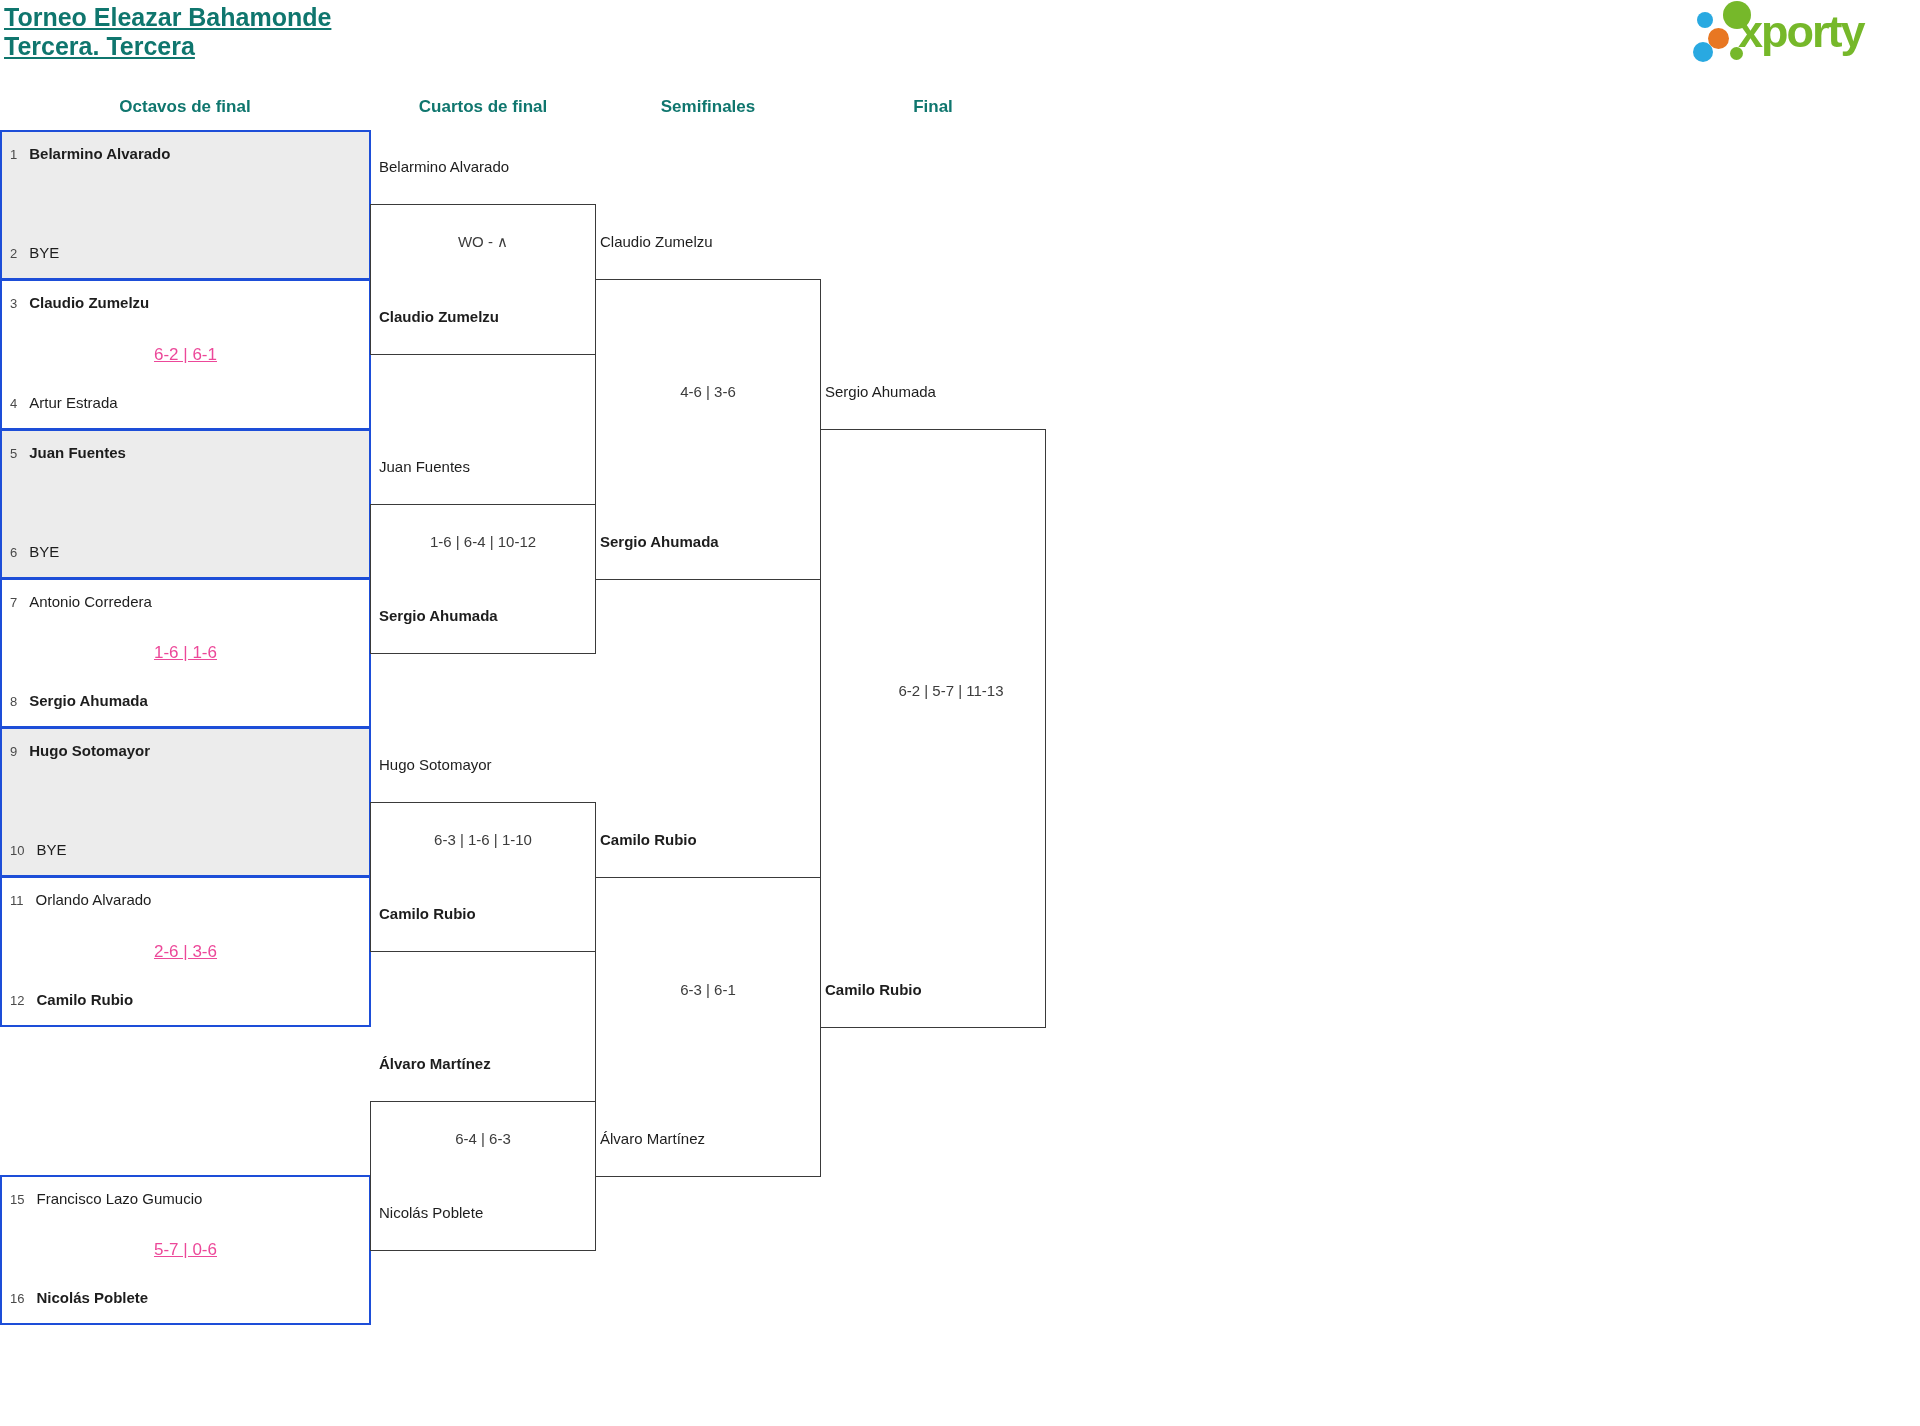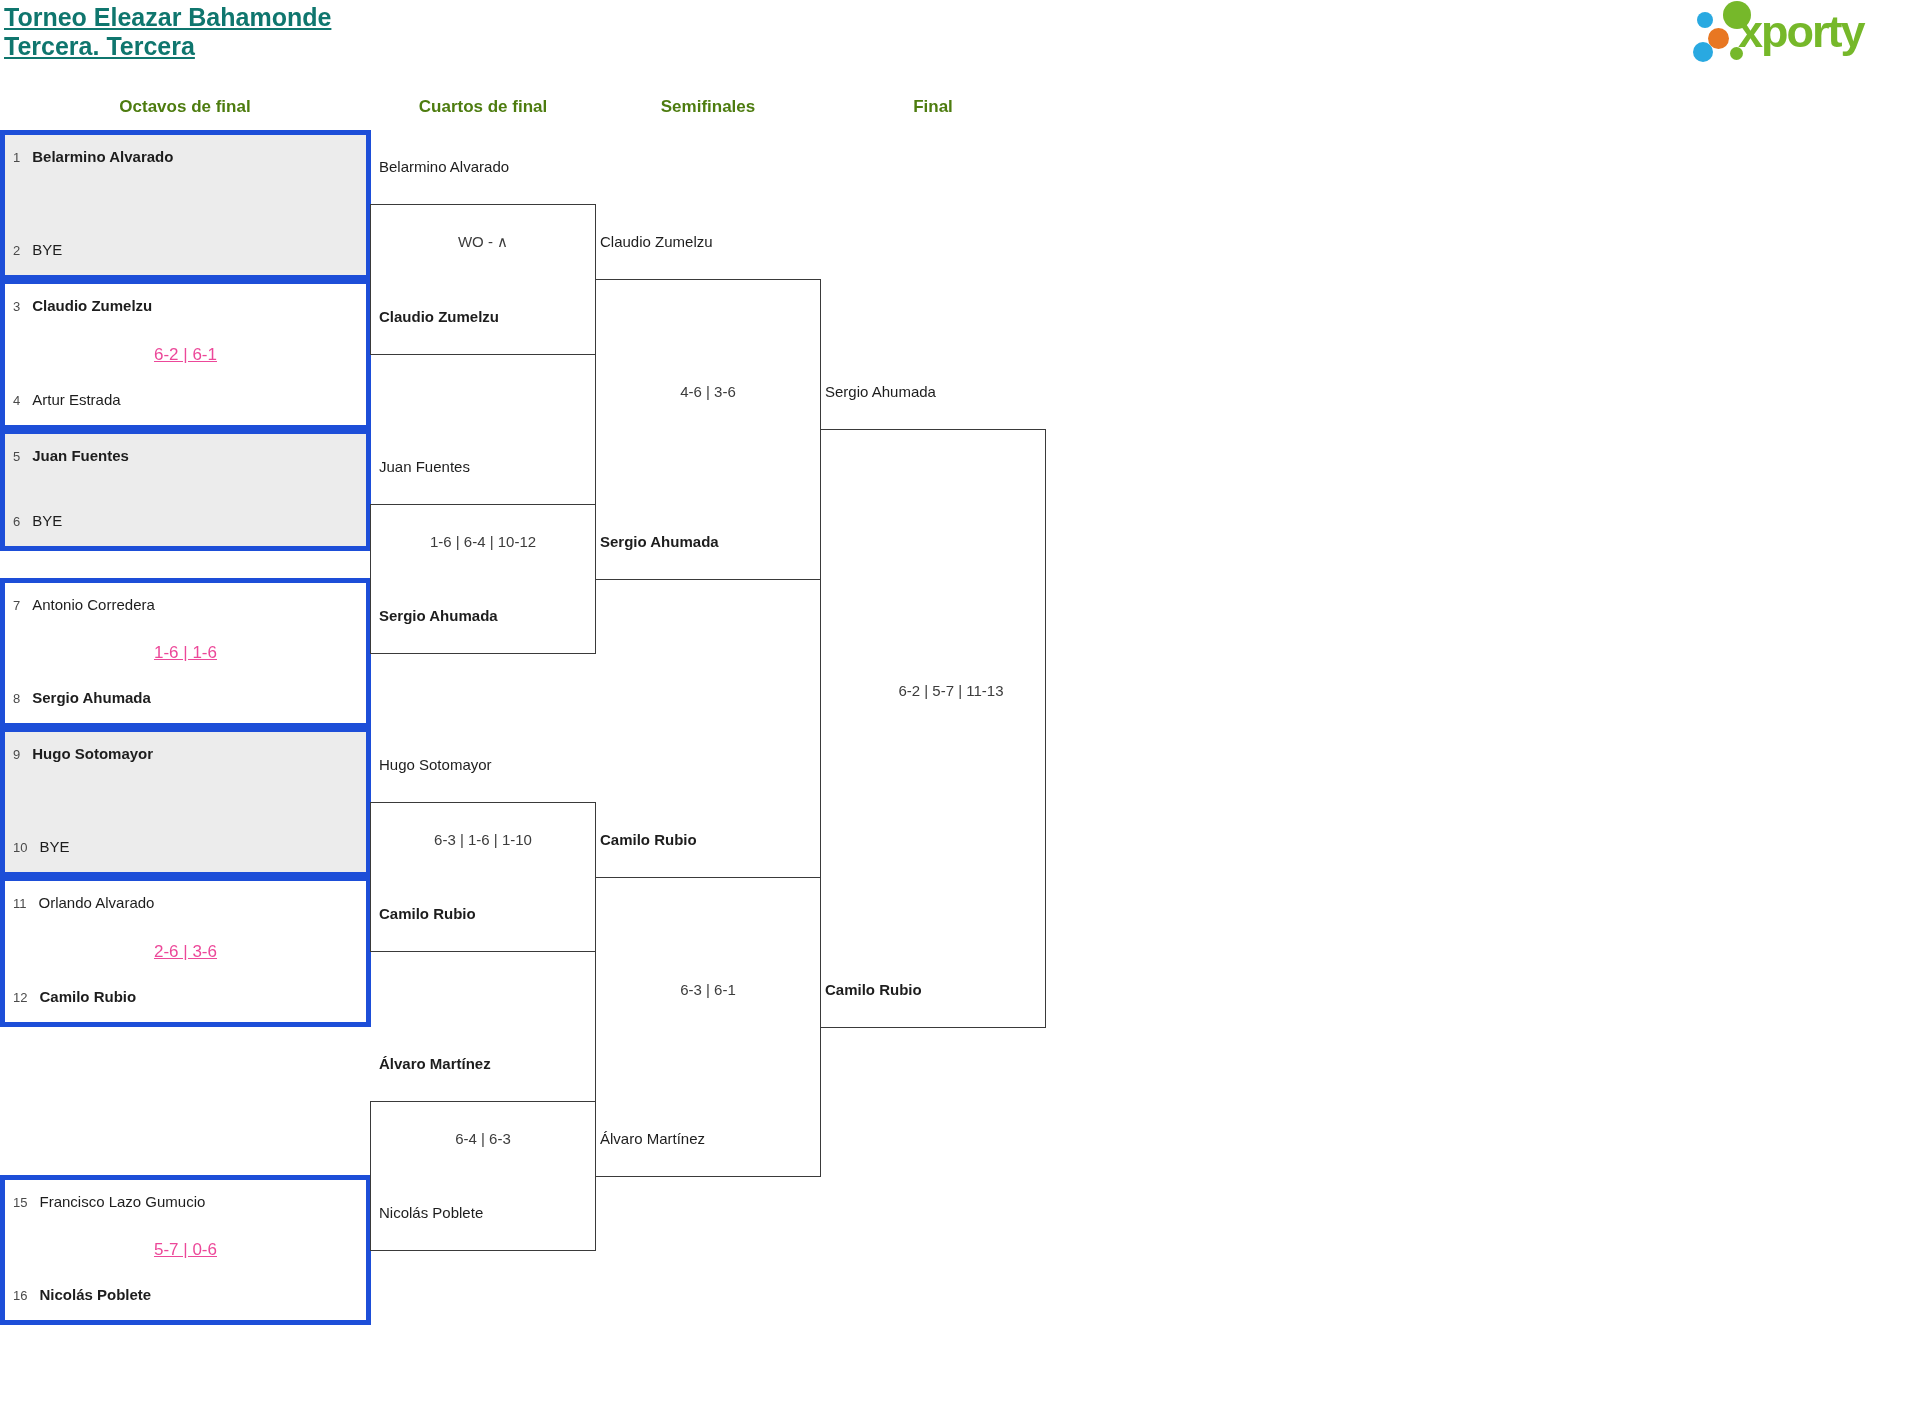--- a/index.html
+++ b/index.html
@@ -2,25 +2,25 @@
 <html><head>
 <meta charset="utf-8">
 <style>
   html,body{margin:0;padding:0;background:#ffffff;}
   body{font-family:"Liberation Sans","DejaVu Sans",sans-serif;}
   #stage{position:relative;width:1920px;height:1426px;background:#ffffff;overflow:hidden;}
 
   .page-title{position:absolute;left:4px;top:3px;font-size:25px;line-height:29px;
     font-weight:700;color:#0f766e;white-space:nowrap;text-decoration:underline;}
   .round-h{position:absolute;top:97px;width:226px;text-align:center;font-size:17px;
-    font-weight:600;color:#4d7c0f;}
+    font-weight:600;color:#0f766e;}
 
   
   .o-box{position:absolute;left:0;width:371px;box-sizing:border-box;
-    border:5px solid #1d4ed8;background:#ffffff;}
+    border:2px solid #1d4ed8;background:#ffffff;}
   .o-box.bye{background:#ececec;}
   .o-row{position:absolute;left:8px;right:6px;white-space:nowrap;line-height:20px;}
   .o-row.r1{top:12px;}
   .o-row.r2{bottom:14px;}
   .seed{font-size:13px;color:#4a4a4a;display:inline-block;margin-right:12px;}
   .pname{font-size:15px;color:#1d1d1d;}
   .bold{font-weight:700;}
   .o-score{position:absolute;left:0;right:0;top:50%;margin-top:-10px;text-align:center;
     font-size:17px;line-height:20px;color:#ec4899;text-decoration:underline;}
 
@@ -59,21 +59,21 @@
 
   <div class="o-box bye" style="top:130px;height:150px;">
     <div class="o-row r1"><span class="seed">1</span><span class="pname bold">Belarmino Alvarado</span></div>
     <div class="o-row r2"><span class="seed">2</span><span class="pname">BYE</span></div>
   </div>
   <div class="o-box" style="top:279px;height:151px;">
     <div class="o-row r1"><span class="seed">3</span><span class="pname bold">Claudio Zumelzu</span></div>
     <div class="o-score">6-2 | 6-1</div>
     <div class="o-row r2"><span class="seed">4</span><span class="pname">Artur Estrada</span></div>
   </div>
-  <div class="o-box bye" style="top:429px;height:122px;">
+  <div class="o-box bye" style="top:429px;height:150px;">
     <div class="o-row r1"><span class="seed">5</span><span class="pname bold">Juan Fuentes</span></div>
     <div class="o-row r2"><span class="seed">6</span><span class="pname">BYE</span></div>
   </div>
   <div class="o-box" style="top:578px;height:150px;">
     <div class="o-row r1"><span class="seed">7</span><span class="pname">Antonio Corredera</span></div>
     <div class="o-score">1-6 | 1-6</div>
     <div class="o-row r2"><span class="seed">8</span><span class="pname bold">Sergio Ahumada</span></div>
   </div>
   <div class="o-box bye" style="top:727px;height:150px;">
     <div class="o-row r1"><span class="seed">9</span><span class="pname bold">Hugo Sotomayor</span></div>

